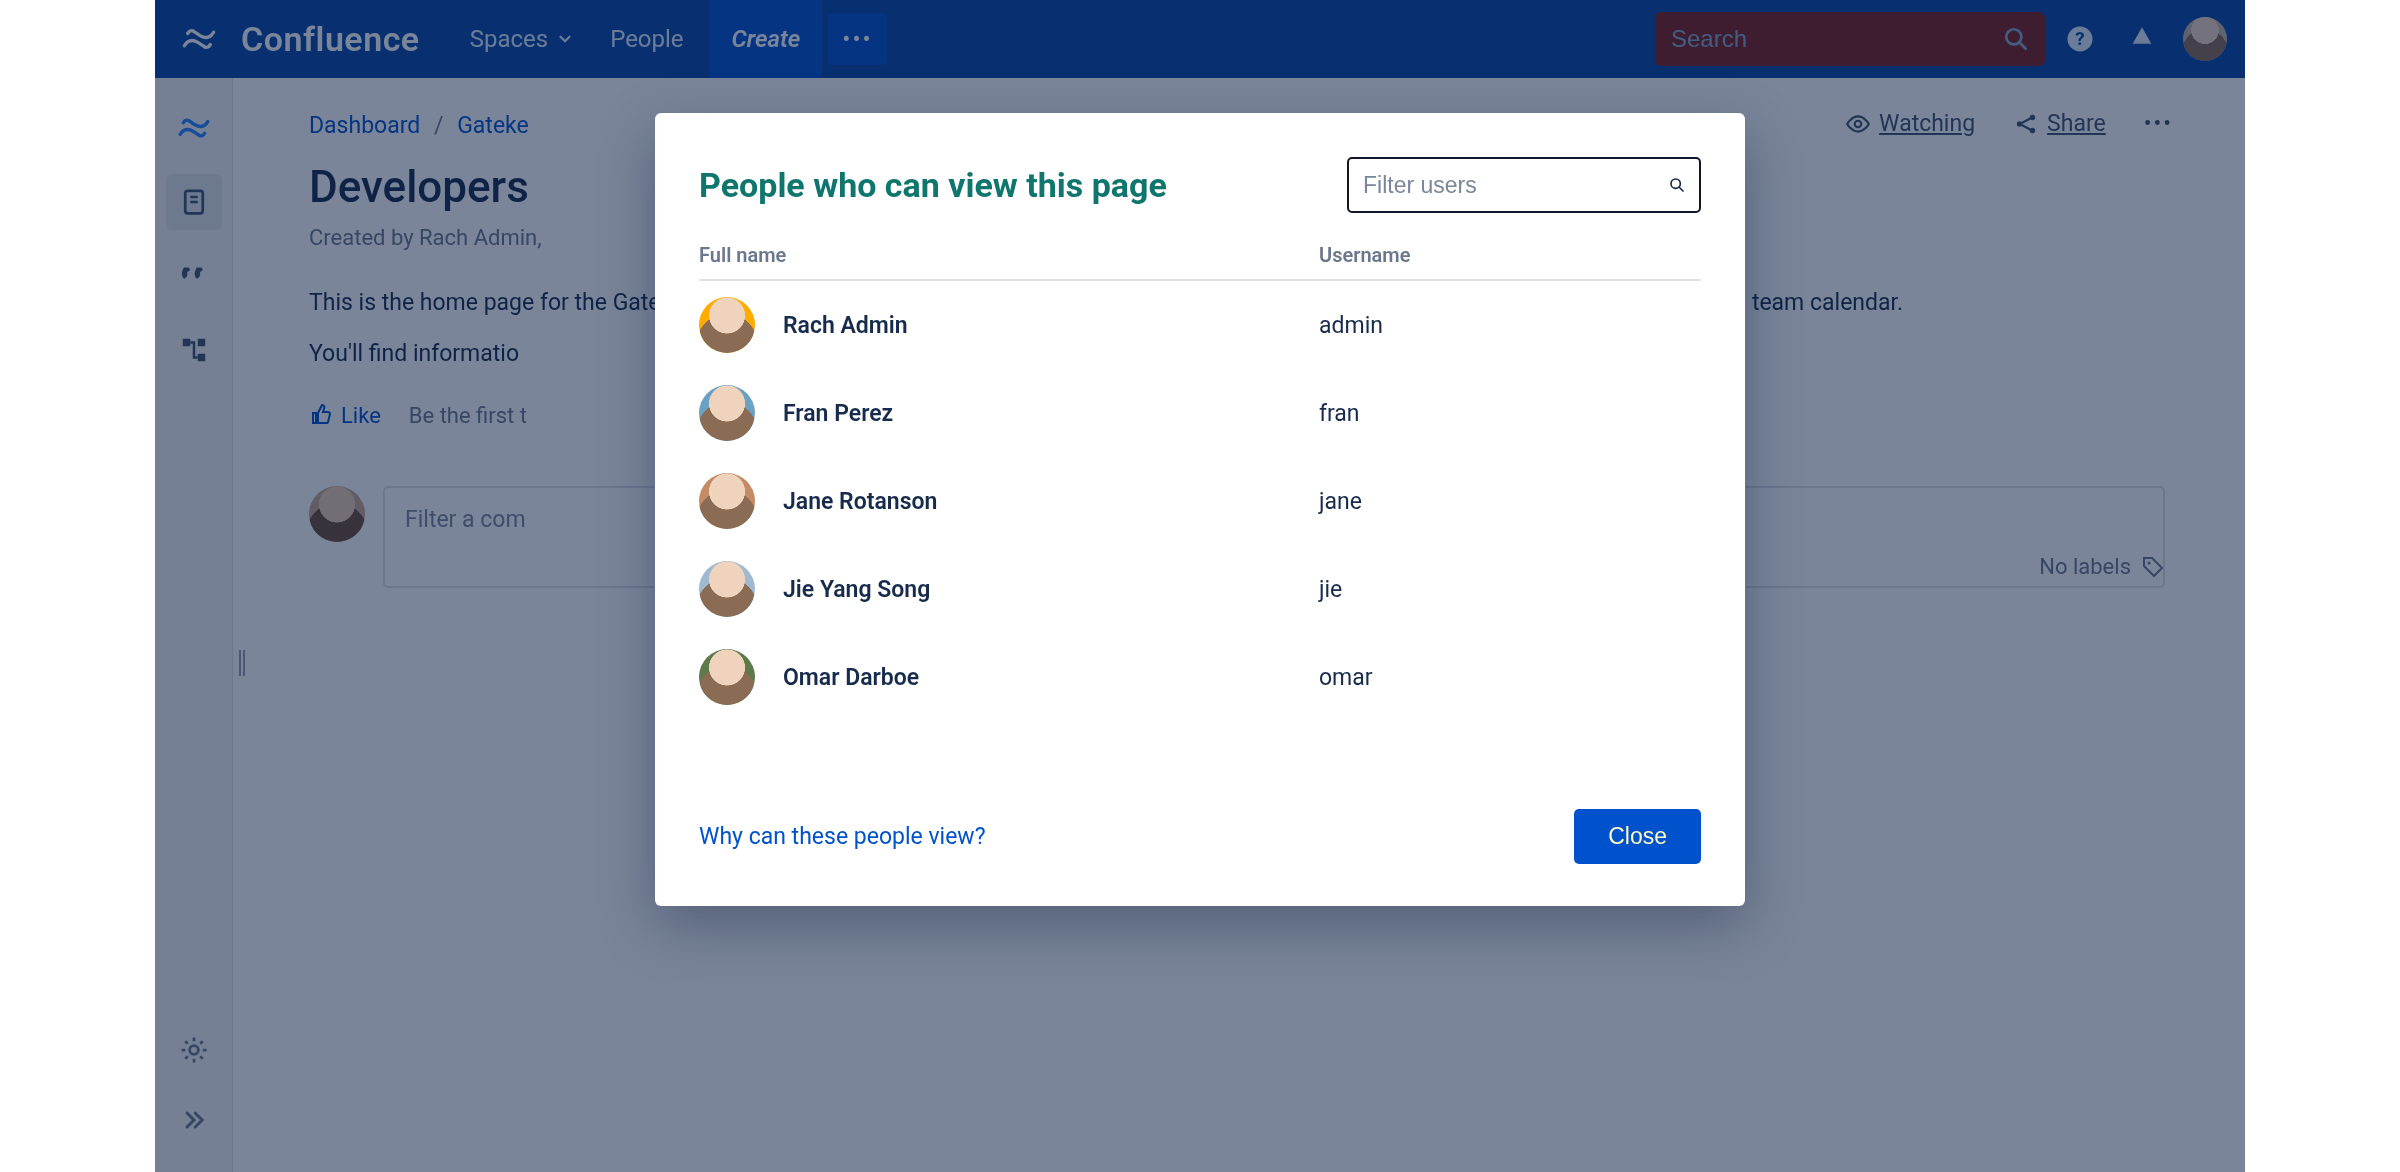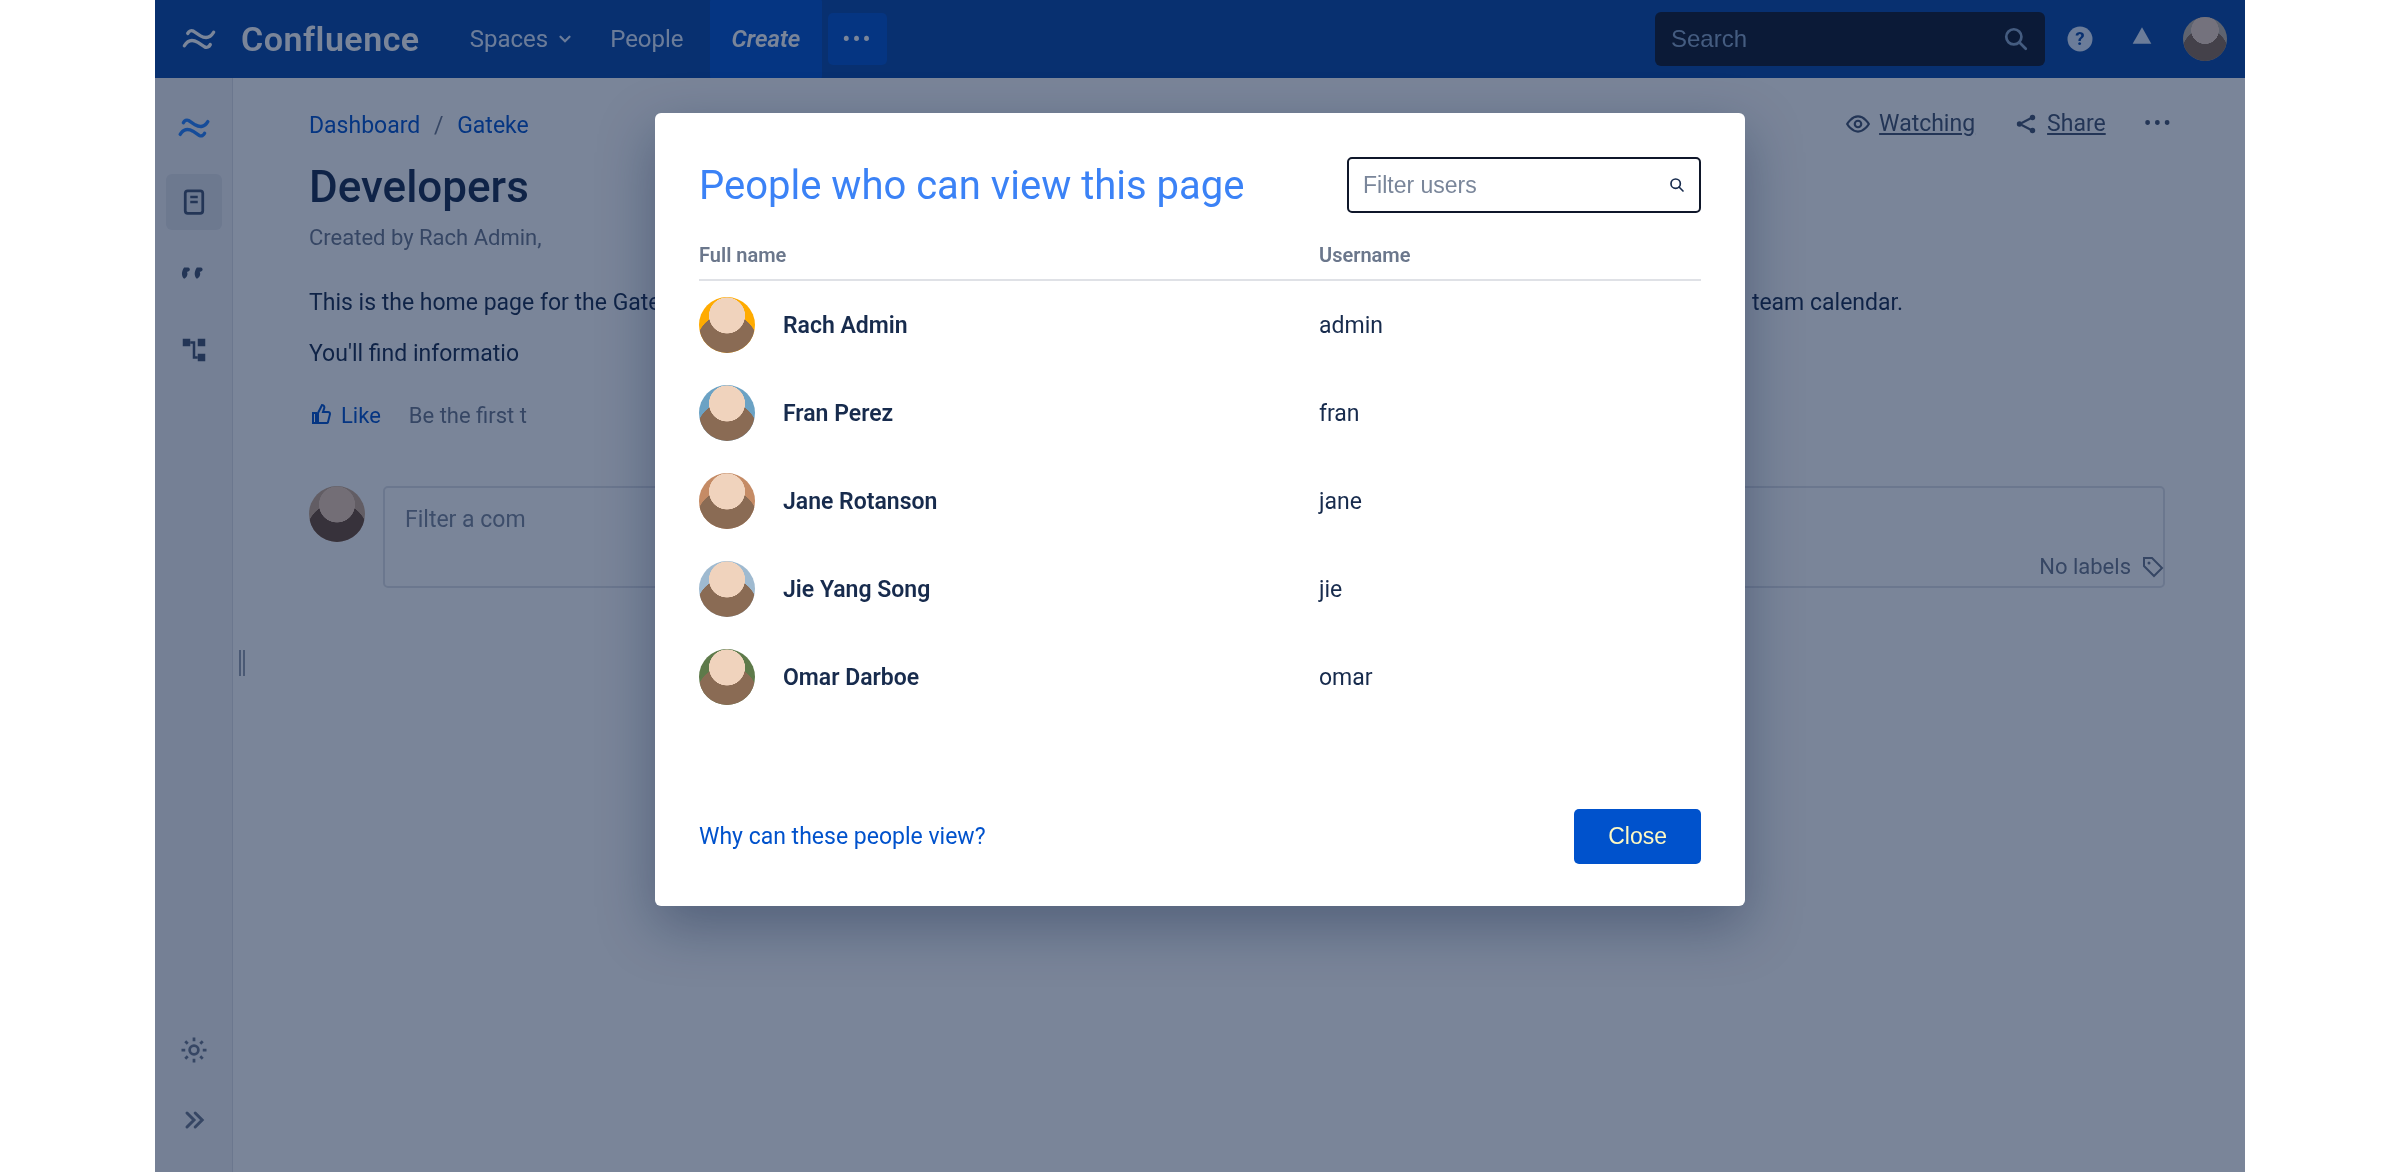--- a/index.html
+++ b/index.html
@@ -67,21 +67,21 @@
     border-radius: 5px;
     margin-left: 6px;
     cursor: pointer;
     font-size: 24px;
     letter-spacing: 2px;
   }
   .topnav .spacer { flex: 1; }
   .topnav .search-box {
     display: flex;
     align-items: center;
-    background: #0f172a;
+    background: #7f1d1d;
     border-radius: 6px;
     padding: 0 16px;
     height: 54px;
     width: 390px;
   }
   .topnav .search-box input {
     flex: 1;
     background: transparent;
     border: none;
     font-size: 24px;
@@ -271,23 +271,23 @@
     box-shadow: 0 20px 55px rgba(9,30,66,0.35);
     padding: 44px 44px 42px 44px;
   }
   .dialog-header {
     display: flex;
     align-items: center;
     justify-content: space-between;
     margin-bottom: 30px;
   }
   .dialog-title {
-    font-size: 40px;
-    font-weight: 400;
-    color: #3b82f6;
+    font-size: 34px;
+    font-weight: 700;
+    color: #0f766e;
   }
   .filter-box {
     display: flex;
     align-items: center;
     border: 2px solid #0f172a;
     border-radius: 5px;
     height: 56px;
     width: 354px;
     padding: 0 14px;
     gap: 10px;

